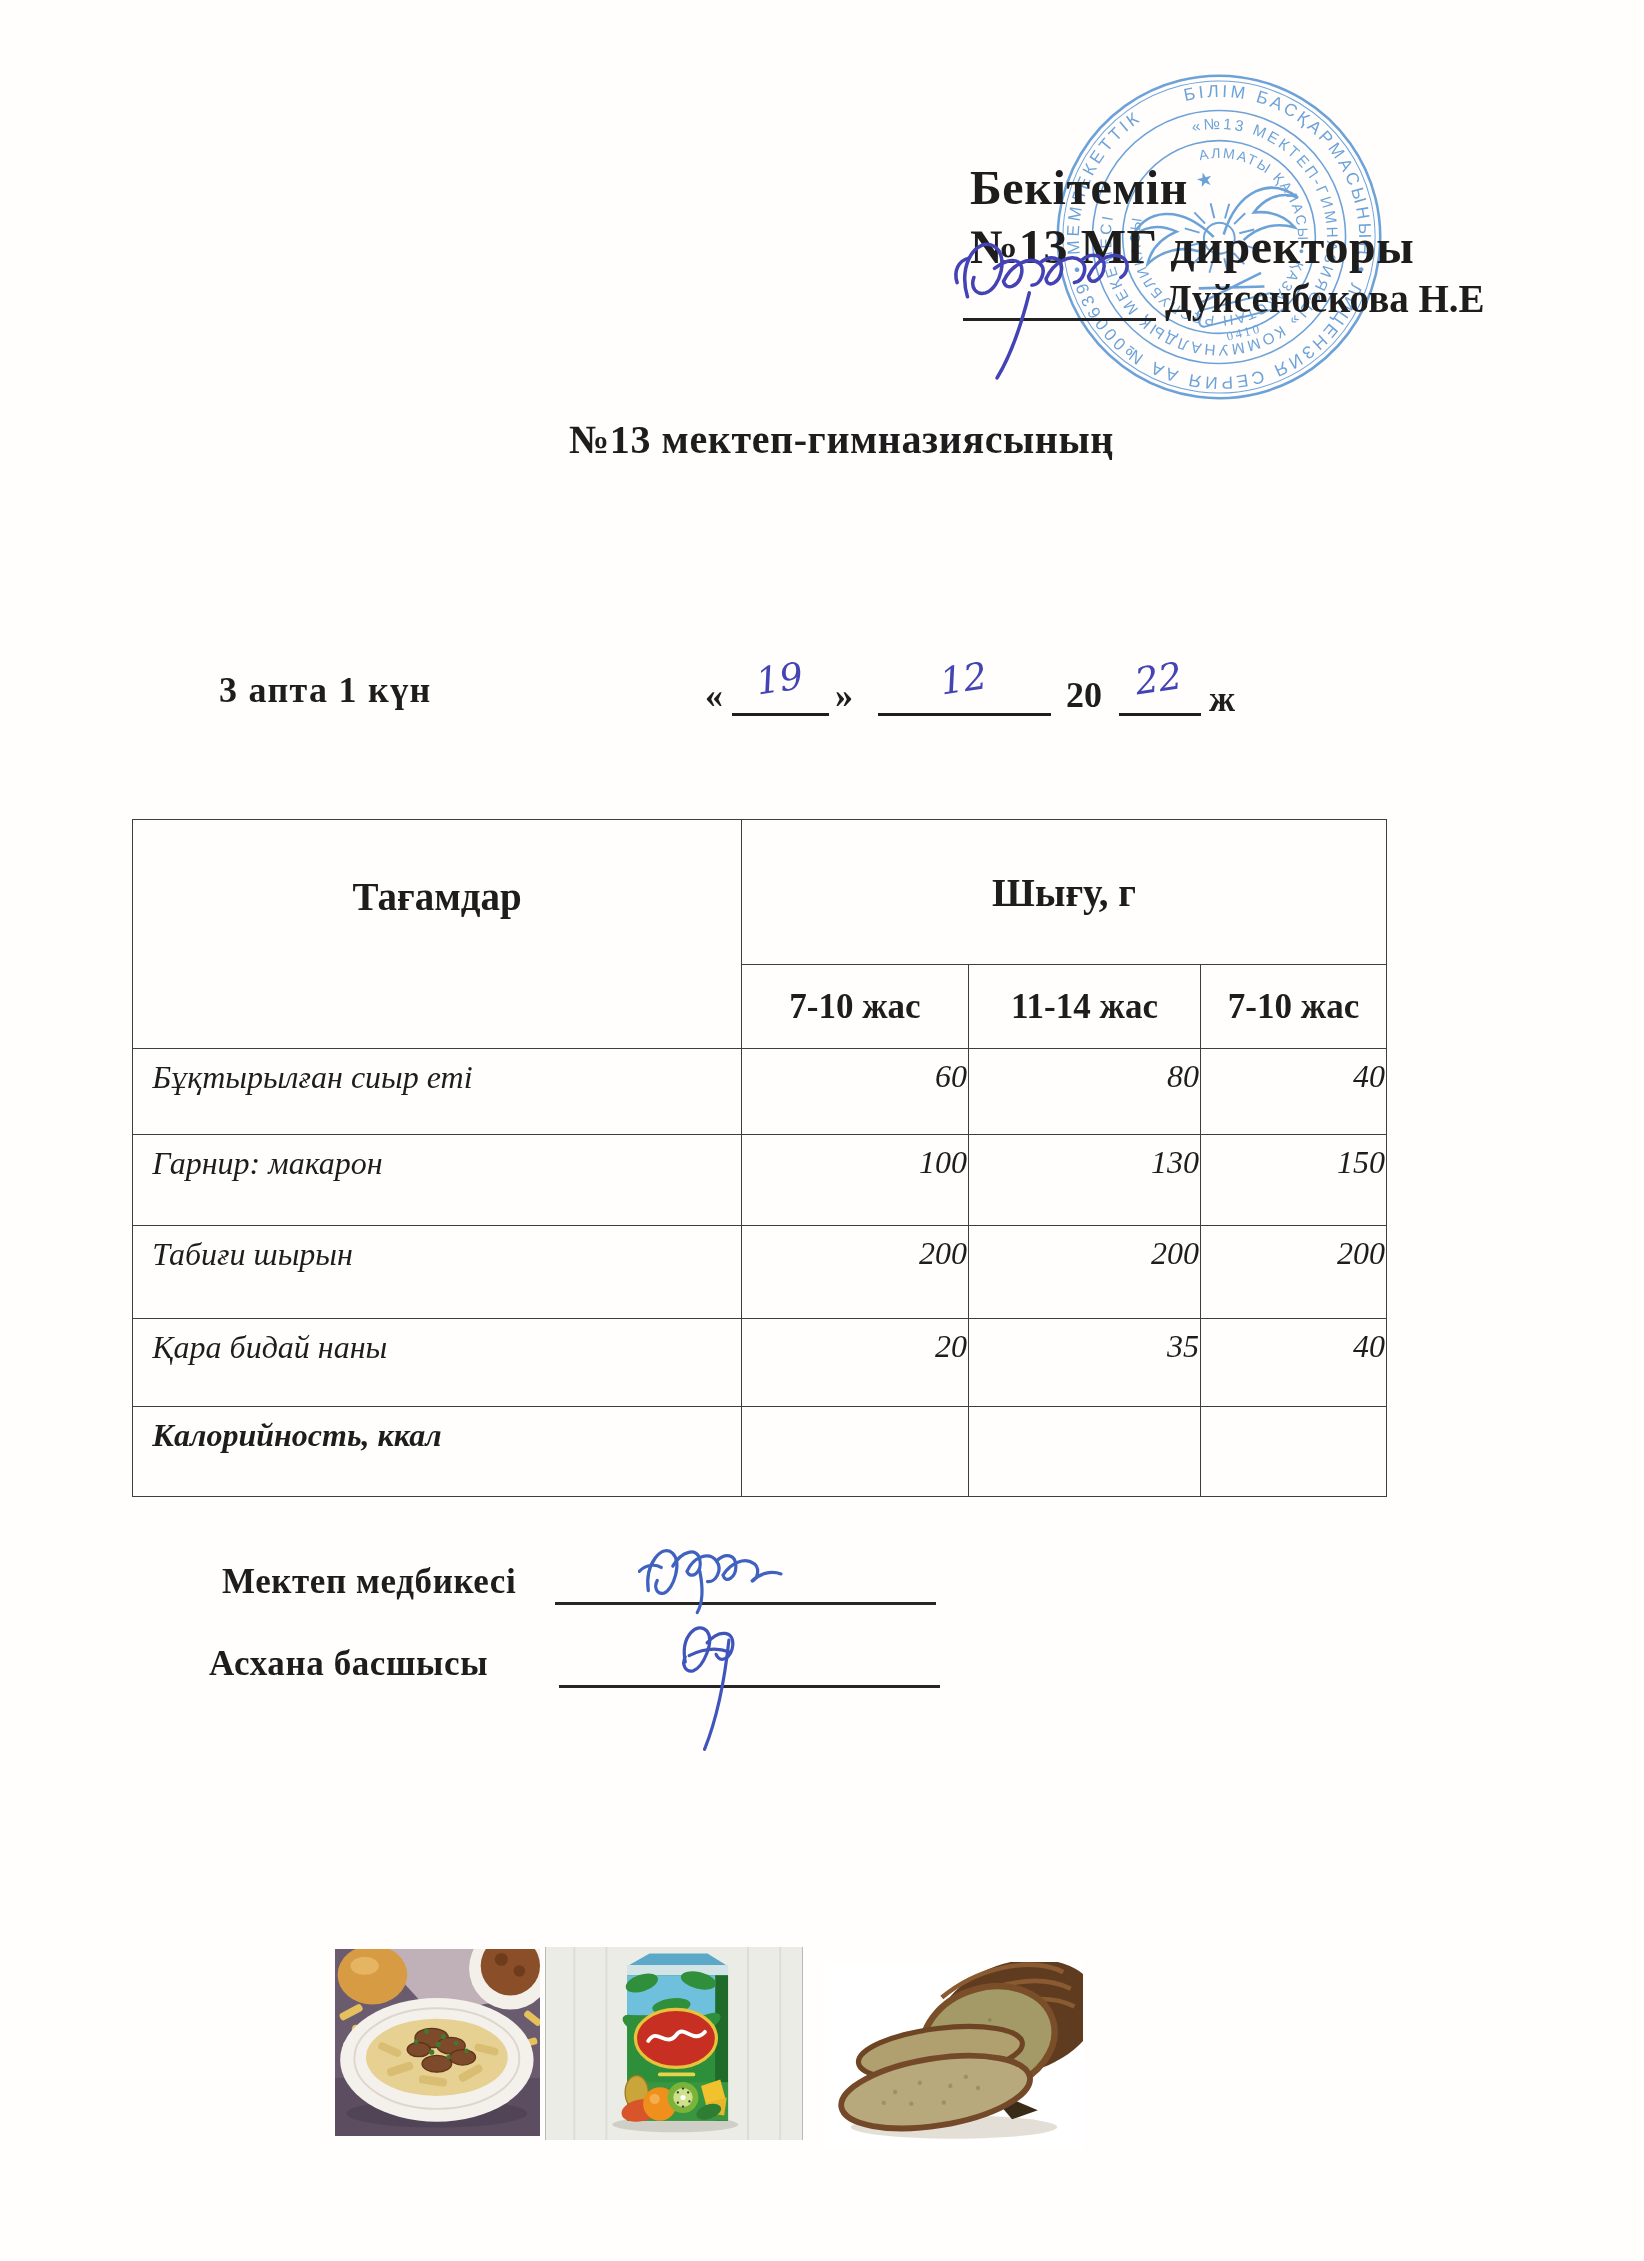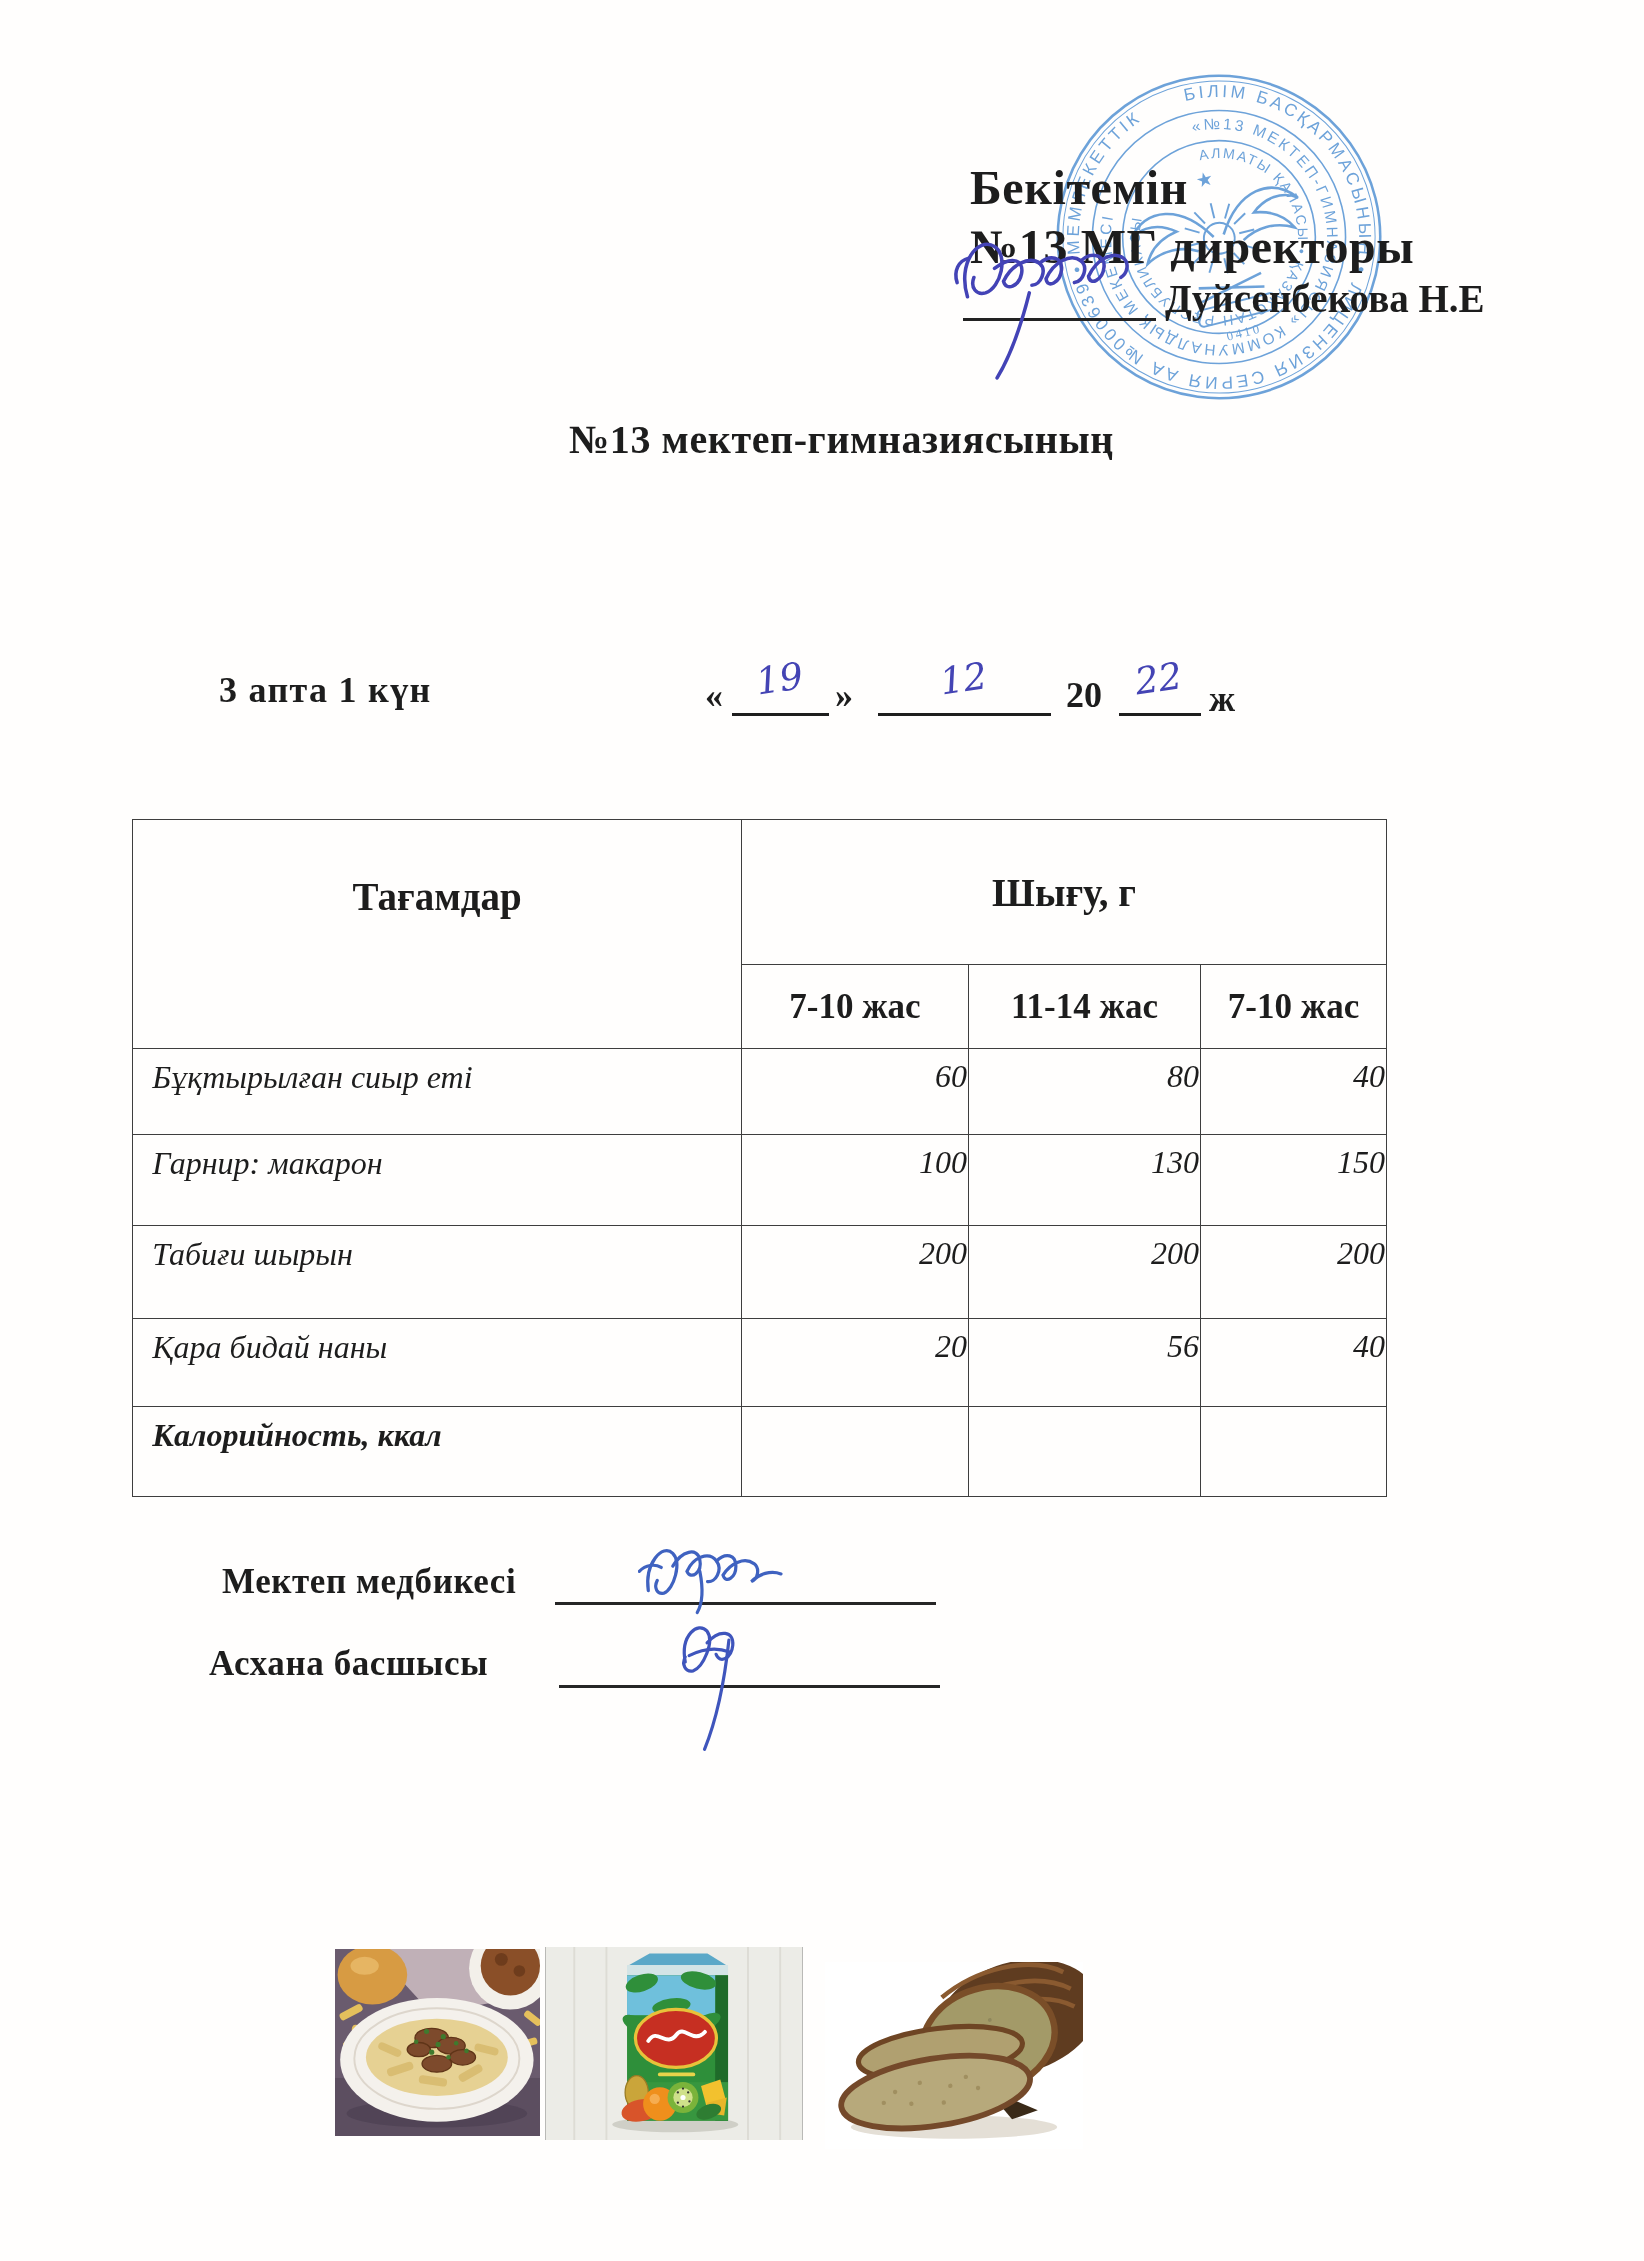--- a/index.html
+++ b/index.html
@@ -174,21 +174,21 @@
     </tr>
     <tr style="height:93px;">
       <td class="dish">Табиғи шырын</td>
       <td class="val">200</td>
       <td class="val">200</td>
       <td class="val">200</td>
     </tr>
     <tr style="height:88px;">
       <td class="dish">Қара бидай наны</td>
       <td class="val">20</td>
-      <td class="val">56</td>
+      <td class="val">35</td>
       <td class="val">40</td>
     </tr>
     <tr class="kcal" style="height:90px;">
       <td class="dish">Калорийность, ккал</td>
       <td class="val"></td>
       <td class="val"></td>
       <td class="val"></td>
     </tr>
   </tbody>
     </table>

